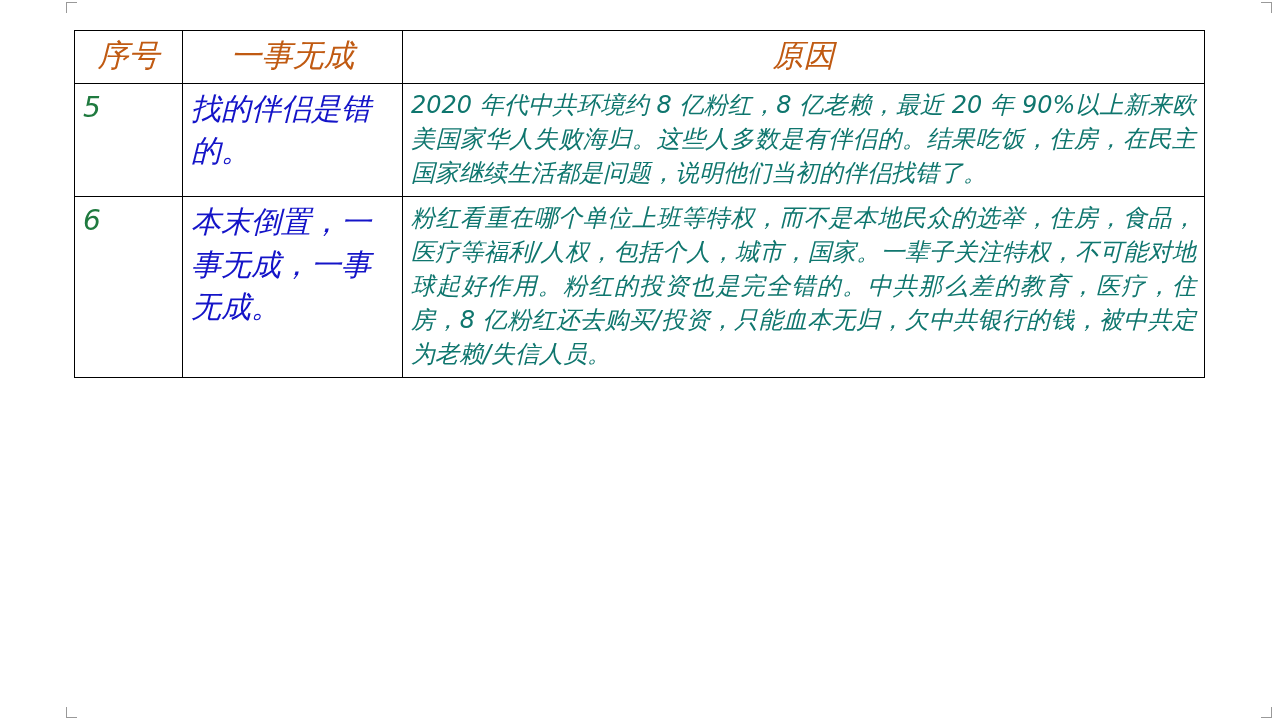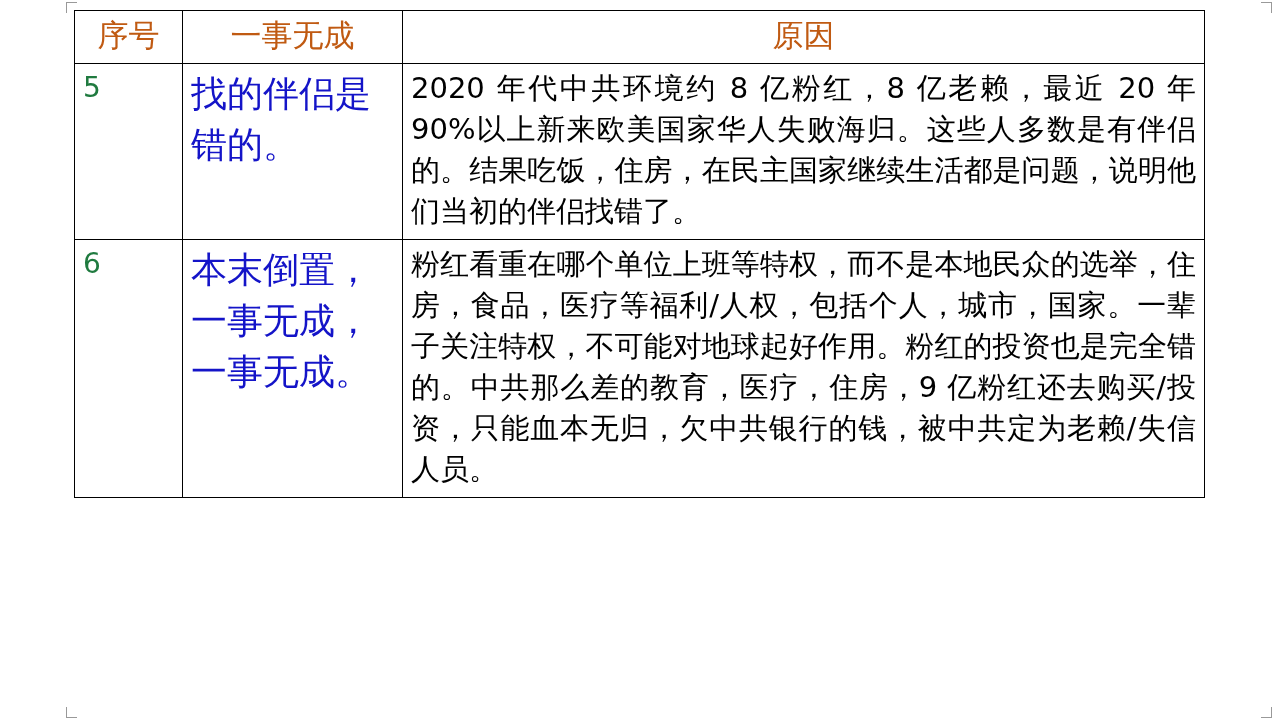--- a/index.html
+++ b/index.html
@@ -27,24 +27,25 @@
     border: 0 solid #999;
   }
   .corner.tl { left: 66px;  top: 2px;  border-left-width: 1px; border-top-width: 1px; }
   .corner.tr { right: 8px;  top: 2px;  border-right-width: 1px; border-top-width: 1px; }
   .corner.bl { left: 66px;  bottom: 2px; border-left-width: 1px; border-bottom-width: 1px; }
   .corner.br { right: 8px;  bottom: 2px; border-right-width: 1px; border-bottom-width: 1px; }
 
   table.harm-table {
     position: absolute;
     left: 74px;
-    top: 10px;
+    top: 30px;
     width: 1130px;
     border-collapse: collapse;
     table-layout: fixed;
+    font-style: italic;
   }
   table.harm-table td, table.harm-table th {
     border: 1px solid #000000;
     vertical-align: top;
     padding: 4px 8px 6px 8px;
   }
   col.c-index { width: 108px; }
   col.c-harm  { width: 220px; }
   col.c-reason{ width: 802px; }
 
@@ -58,28 +59,28 @@
   }
   td.index-cell {
     color: #1f7a3f;
     font-size: 28px;
     line-height: 1.45;
     text-align: left;
     padding-left: 10px;
   }
   td.harm-cell {
     color: #1414c8;
-    font-size: 36px;
+    font-size: 30px;
     line-height: 1.42;
     text-align: left;
     letter-spacing: 0px;
   }
   td.reason-cell {
-    color: #000000;
-    font-size: 29px;
+    color: #0f766e;
+    font-size: 24px;
     line-height: 1.42;
     text-align: justify;
     text-justify: inter-ideograph;
     text-align-last: left;
   }
 </style>
 </head>
 <body>
 
 <div class="page">
@@ -104,18 +105,18 @@
     </thead>
     <tbody>
       <tr>
         <td class="index-cell">5</td>
         <td class="harm-cell">找的伴侣是错的。</td>
         <td class="reason-cell">2020 年代中共环境约 8 亿粉红，8 亿老赖，最近 20 年 90%以上新来欧美国家华人失败海归。这些人多数是有伴侣的。结果吃饭，住房，在民主国家继续生活都是问题，说明他们当初的伴侣找错了。</td>
       </tr>
       <tr>
         <td class="index-cell">6</td>
         <td class="harm-cell">本末倒置，一事无成，一事无成。</td>
-        <td class="reason-cell">粉红看重在哪个单位上班等特权，而不是本地民众的选举，住房，食品，医疗等福利/人权，包括个人，城市，国家。一辈子关注特权，不可能对地球起好作用。粉红的投资也是完全错的。中共那么差的教育，医疗，住房，9 亿粉红还去购买/投资，只能血本无归，欠中共银行的钱，被中共定为老赖/失信人员。</td>
+        <td class="reason-cell">粉红看重在哪个单位上班等特权，而不是本地民众的选举，住房，食品，医疗等福利/人权，包括个人，城市，国家。一辈子关注特权，不可能对地球起好作用。粉红的投资也是完全错的。中共那么差的教育，医疗，住房，8 亿粉红还去购买/投资，只能血本无归，欠中共银行的钱，被中共定为老赖/失信人员。</td>
       </tr>
     </tbody>
   </table>
 
 </div>
 
 </body></html>

